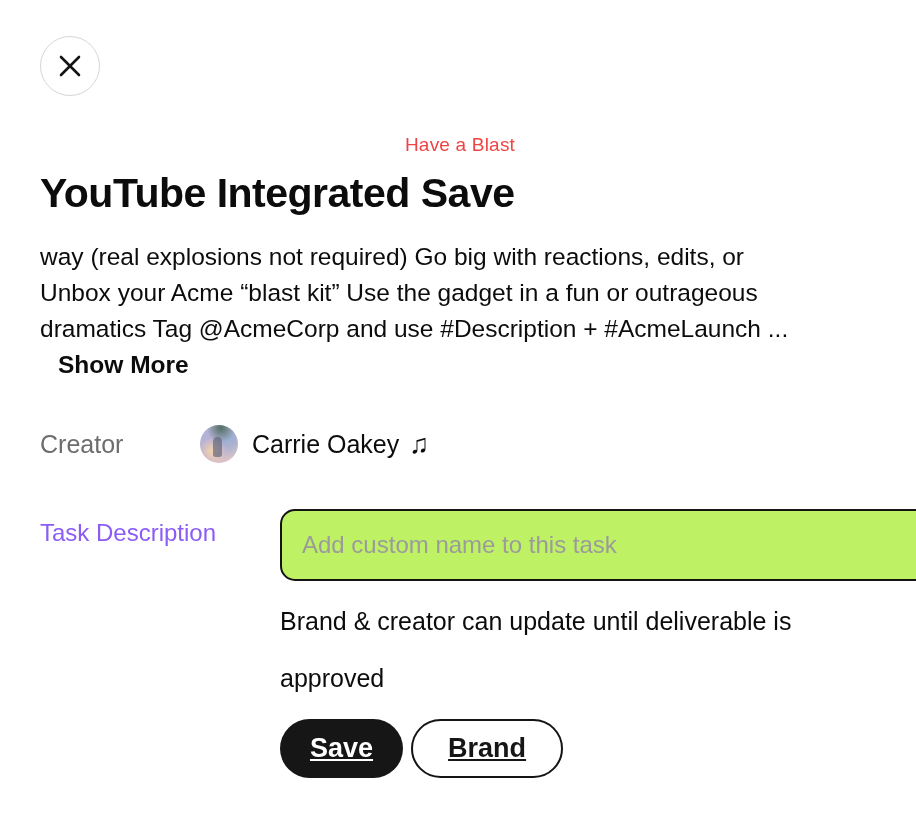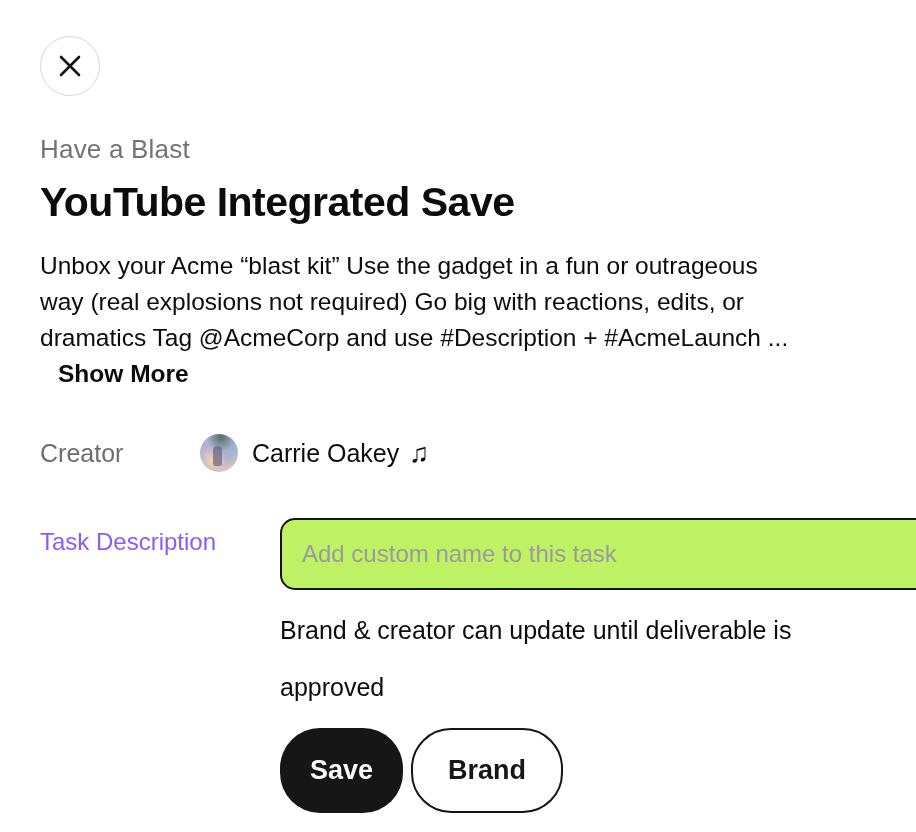--- a/index.html
+++ b/index.html
@@ -17,23 +17,24 @@
     border-radius: 50%;
     border: 1.5px solid #d3d7db;
     background: #ffffff;
     display: flex; align-items: center; justify-content: center;
     cursor: pointer;
   }
   .close-btn svg { display: block; }
 
   .campaign-name {
     margin-top: 38px;
-    font-size: 26px;
-    color: #737373;
+    font-size: 19px;
+    color: #ef4444;
     letter-spacing: 0.2px;
+    text-align: center;
   }
 
   .title {
     margin-top: 14px;
     font-size: 41px;
     font-weight: 700;
     letter-spacing: -0.5px;
     color: #0c0c0d;
   }
 
@@ -122,27 +123,28 @@
     font-size: 25px;
     line-height: 57px;
     color: #0c0c0d;
   }
 
   .button-row {
     margin-top: 12px;
     display: flex; align-items: center; gap: 8px;
   }
   .btn {
-    height: 85px;
+    height: 59px;
     border-radius: 40px;
     font-family: "Liberation Sans", sans-serif;
     font-size: 27px;
     font-weight: 700;
     display: inline-flex; align-items: center; justify-content: center;
     cursor: pointer;
+    text-decoration: underline;
   }
   .btn-save {
     background: #161616;
     color: #ffffff;
     border: none;
     padding: 0 30px;
     min-width: 121px;
   }
   .btn-cancel {
     background: #ffffff;
@@ -164,22 +166,22 @@
         <line x1="22" y1="4" x2="4" y2="22" stroke="#141414" stroke-width="2.6" stroke-linecap="round"></line>
       </svg>
     </span>
   </button>
 
   <div class="campaign-name">Have a Blast</div>
 
   <h1 class="title">YouTube Integrated Save</h1>
 
   <div class="description">
+    <div class="line">way (real explosions not required) Go big with reactions, edits, or</div>
     <div class="line">Unbox your Acme “blast kit” Use the gadget in a fun or outrageous</div>
-    <div class="line">way (real explosions not required) Go big with reactions, edits, or</div>
     <div class="line">dramatics Tag @AcmeCorp and use #Description + #AcmeLaunch ...</div>
     <span class="show-more">Show More</span>
   </div>
 
   <div class="creator-row">
     <div class="creator-label">Creator</div>
     <div class="avatar"></div>
     <div class="creator-name">
       <span>Carrie Oakey</span>
       <span class="music-note">♫</span>

